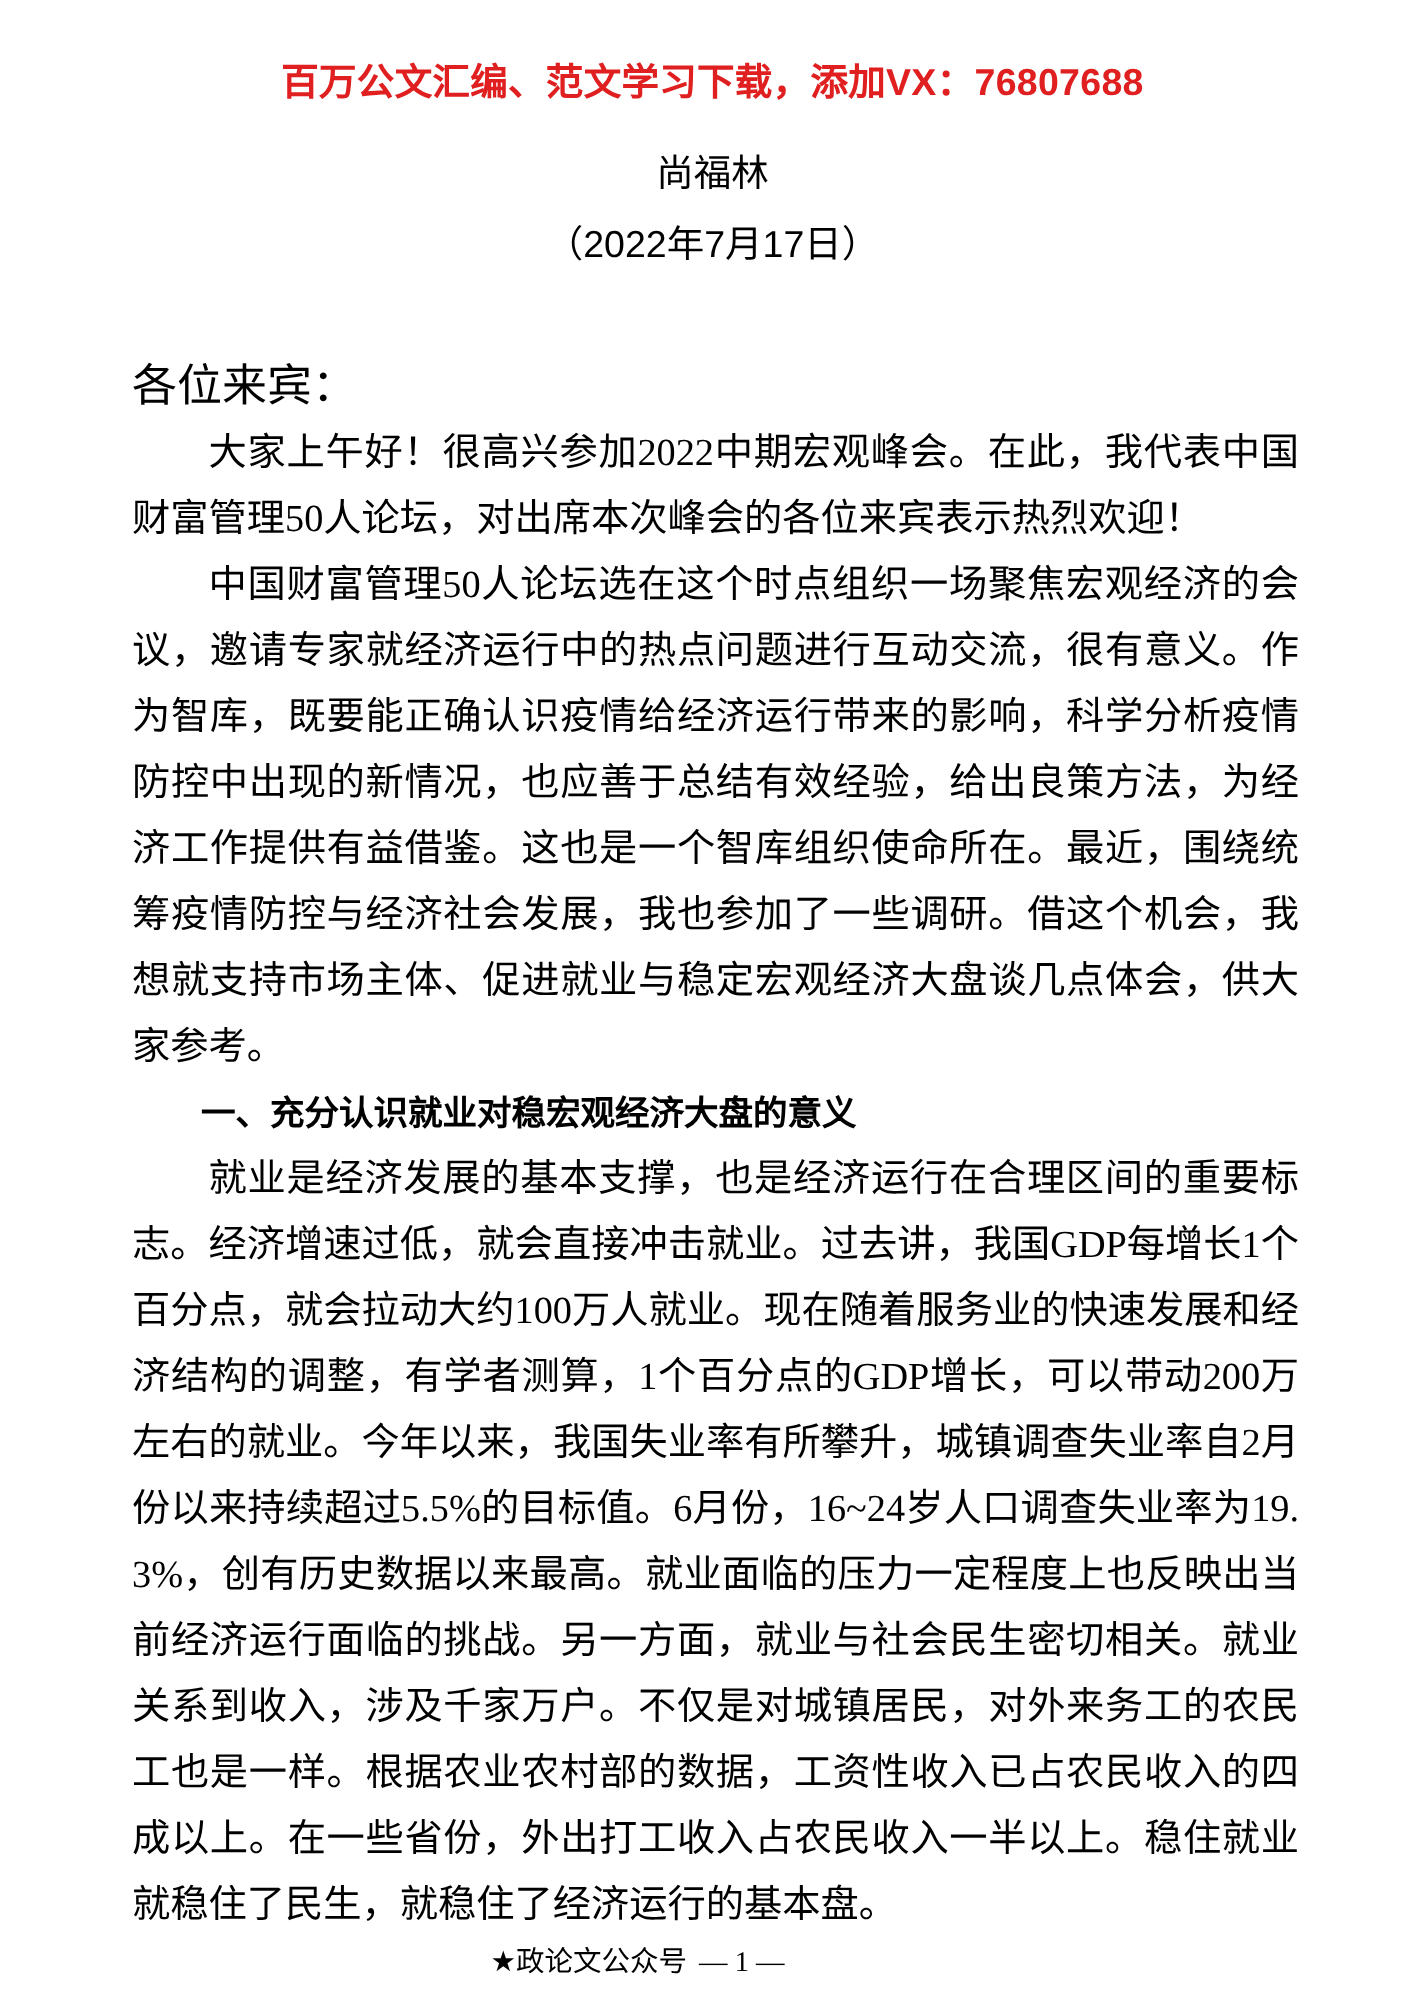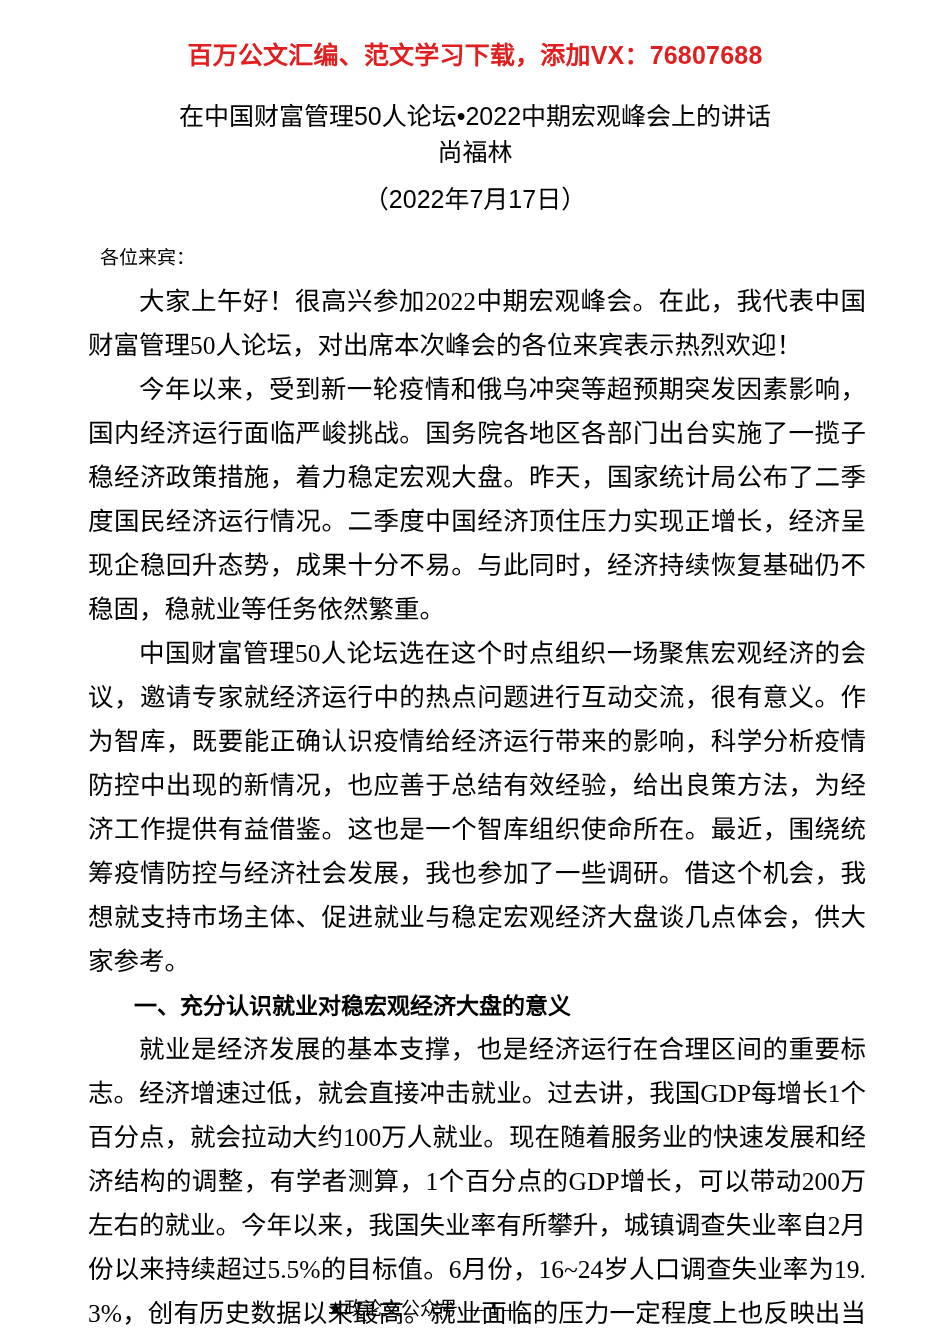--- a/index.html
+++ b/index.html
@@ -72,25 +72,25 @@
 
   
   .body-area {
     position: absolute;
     top: 236px;
     left: 88px;
     width: 778px;
   }
 
   .salutation {
-    font-size: 19px;
+    font-size: 30px;
     line-height: 44px;
     text-align: justify;
     text-align-last: left;
-    margin: 0 0 0 12px;
+    margin: 0 0 0 0;
   }
 
   p.para {
     font-size: 25.5px;
     line-height: 44px;
     text-align: justify;
     text-align-last: left;
     text-indent: 2em;
     margin: 0;
     word-break: break-all;
@@ -131,32 +131,30 @@
   }
 </style>
 </head>
 <body>
 
 <div class="page">
 
   <div class="promo-banner" style="color: rgb(224, 32, 32);">百万公文汇编、范文学习下载，添加VX：76807688</div>
 
   <div class="title-block">
-    <div class="doc-title">在中国财富管理50人论坛•2022中期宏观峰会上的讲话</div>
     <div class="doc-author">尚福林</div>
     <div class="doc-date">（2022年7月17日）</div>
   </div>
 
   <div class="body-area">
 
     <p class="salutation">各位来宾：</p>
 
     <p class="para">大家上午好！很高兴参加2022中期宏观峰会。在此，我代表中国财富管理50人论坛，对出席本次峰会的各位来宾表示热烈欢迎！</p>
 
-    <p class="para">今年以来，受到新一轮疫情和俄乌冲突等超预期突发因素影响，国内经济运行面临严峻挑战。国务院各地区各部门出台实施了一揽子稳经济政策措施，着力稳定宏观大盘。昨天，国家统计局公布了二季度国民经济运行情况。二季度中国经济顶住压力实现正增长，经济呈现企稳回升态势，成果十分不易。与此同时，经济持续恢复基础仍不稳固，稳就业等任务依然繁重。</p>
 
     <p class="para">中国财富管理50人论坛选在这个时点组织一场聚焦宏观经济的会议，邀请专家就经济运行中的热点问题进行互动交流，很有意义。作为智库，既要能正确认识疫情给经济运行带来的影响，科学分析疫情防控中出现的新情况，也应善于总结有效经验，给出良策方法，为经济工作提供有益借鉴。这也是一个智库组织使命所在。最近，围绕统筹疫情防控与经济社会发展，我也参加了一些调研。借这个机会，我想就支持市场主体、促进就业与稳定宏观经济大盘谈几点体会，供大家参考。</p>
 
     <h2 class="section-heading">一、充分认识就业对稳宏观经济大盘的意义</h2>
 
     <p class="para">就业是经济发展的基本支撑，也是经济运行在合理区间的重要标志。经济增速过低，就会直接冲击就业。过去讲，我国GDP每增长1个百分点，就会拉动大约100万人就业。现在随着服务业的快速发展和经济结构的调整，有学者测算，1个百分点的GDP增长，可以带动200万左右的就业。今年以来，我国失业率有所攀升，城镇调查失业率自2月份以来持续超过5.5%的目标值。6月份，16~24岁人口调查失业率为19.3%，创有历史数据以来最高。就业面临的压力一定程度上也反映出当前经济运行面临的挑战。另一方面，就业与社会民生密切相关。就业关系到收入，涉及千家万户。不仅是对城镇居民，对外来务工的农民工也是一样。根据农业农村部的数据，工资性收入已占农民收入的四成以上。在一些省份，外出打工收入占农民收入一半以上。稳住就业就稳住了民生，就稳住了经济运行的基本盘。</p>
 
   </div>
 
   <div class="page-footer">

